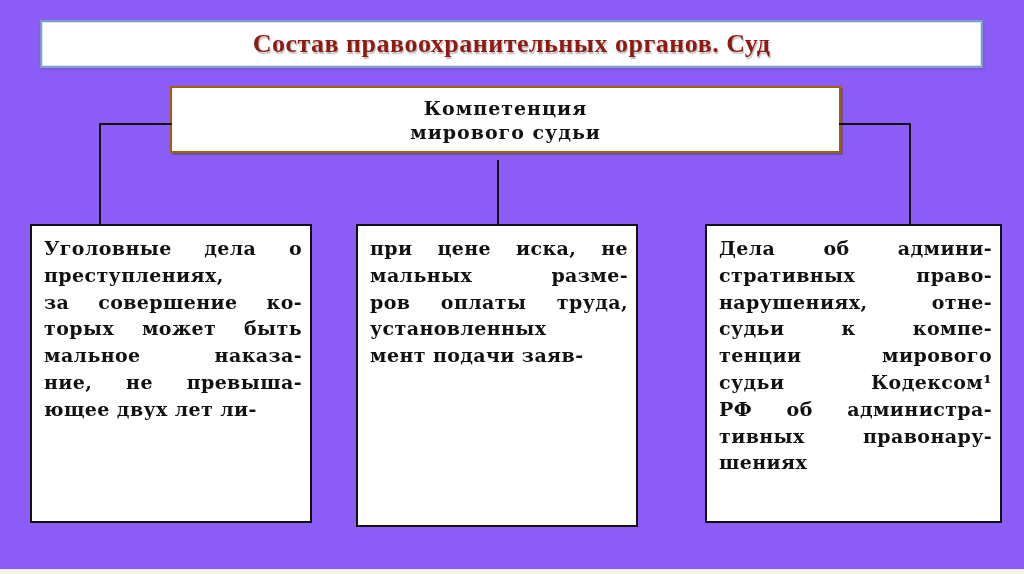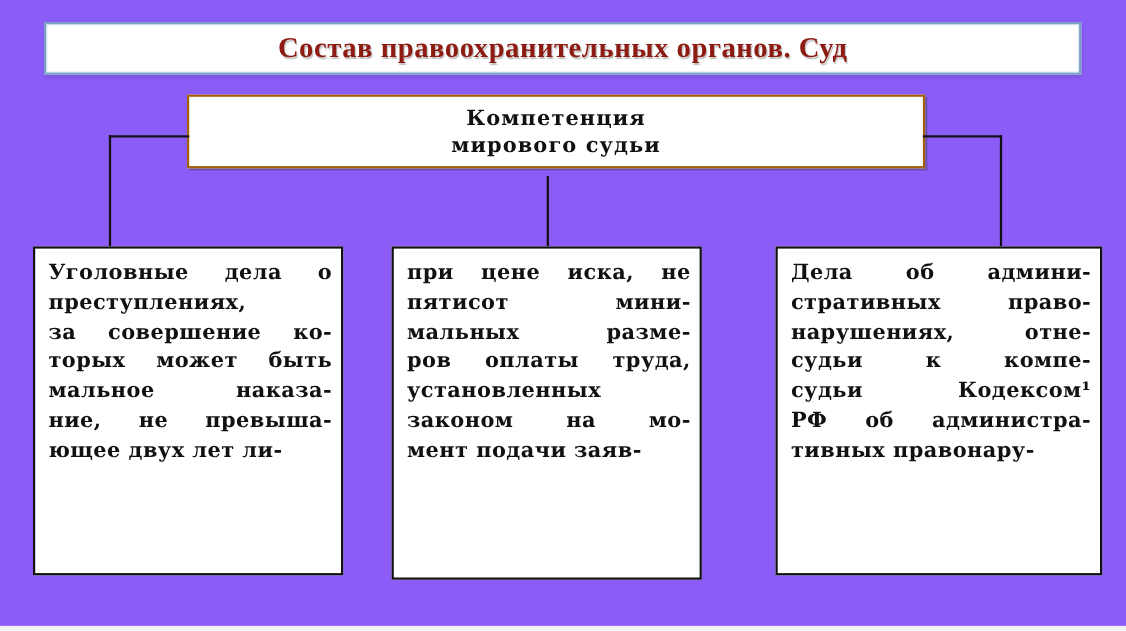--- a/index.html
+++ b/index.html
@@ -118,33 +118,33 @@
       <div class="line">преступлениях,</div>
       <div class="line">за совершение ко-</div>
       <div class="line">торых может быть</div>
       <div class="line">мальное наказа-</div>
       <div class="line">ние, не превыша-</div>
       <div class="line">ющее двух лет ли-</div>
     </div>
 
   <div class="leaf leaf-2">
       <div class="line">при цене иска, не</div>
-      <div class="line">пятисот мини-</div>
       <div class="line">мальных разме-</div>
       <div class="line">ров оплаты труда,</div>
       <div class="line">установленных</div>
-      <div class="line">законом на мо-</div>
       <div class="line">мент подачи заяв-</div>
     </div>
 
   <div class="leaf leaf-3">
       <div class="line">Дела об админи-</div>
       <div class="line">стративных право-</div>
       <div class="line">нарушениях, отне-</div>
       <div class="line">судьи к компе-</div>
+      <div class="line">тенции мирового</div>
       <div class="line">судьи Кодексом¹</div>
       <div class="line">РФ об администра-</div>
       <div class="line">тивных правонару-</div>
+      <div class="line">шениях</div>
     </div>
 
   <div class="bottom-edge"></div>
 
 </div>
 
 </body></html>

